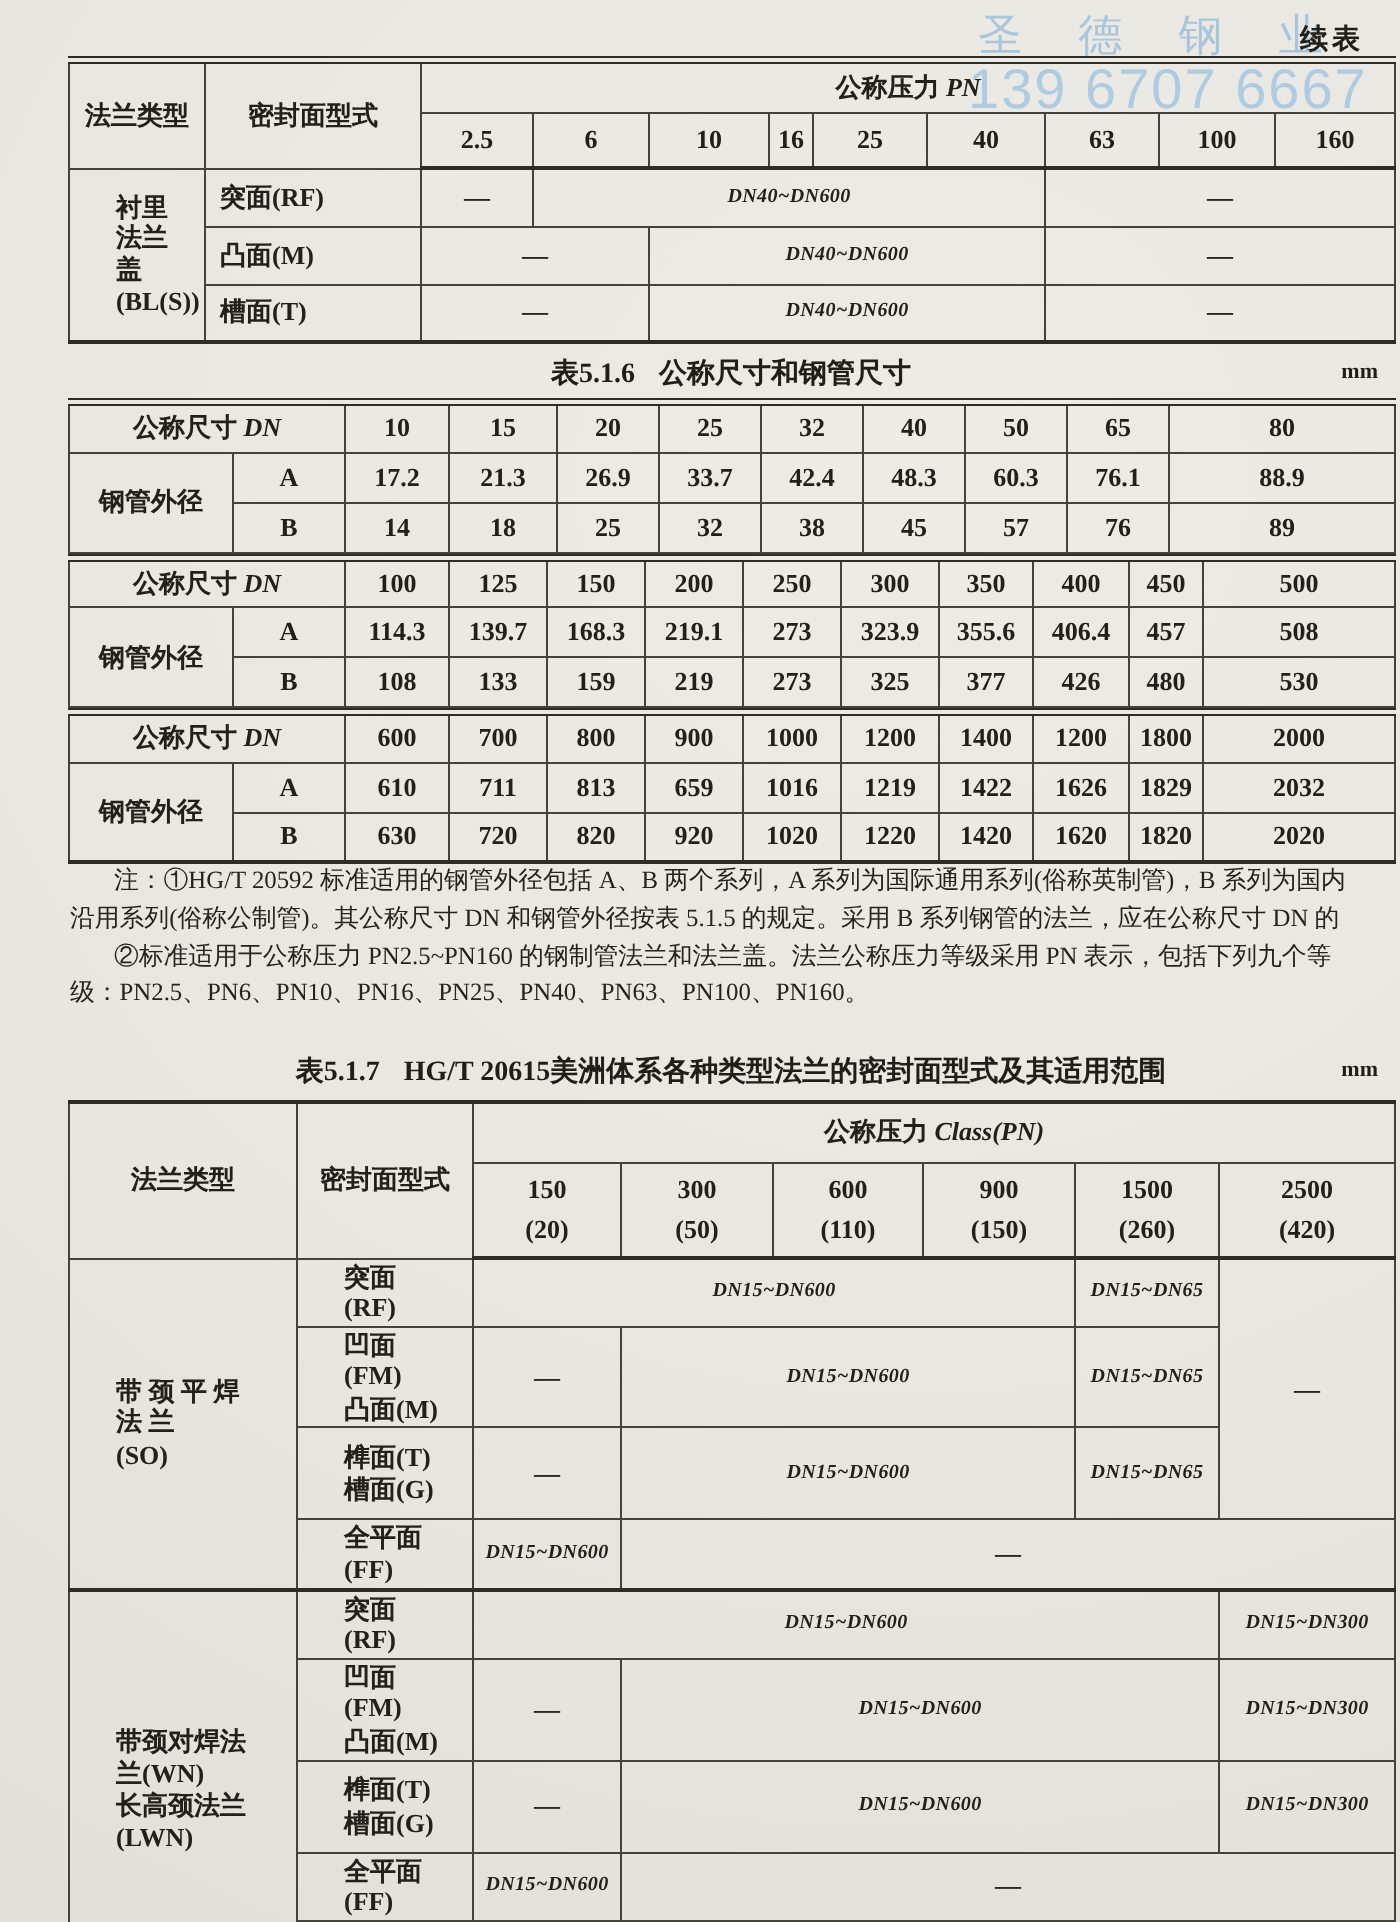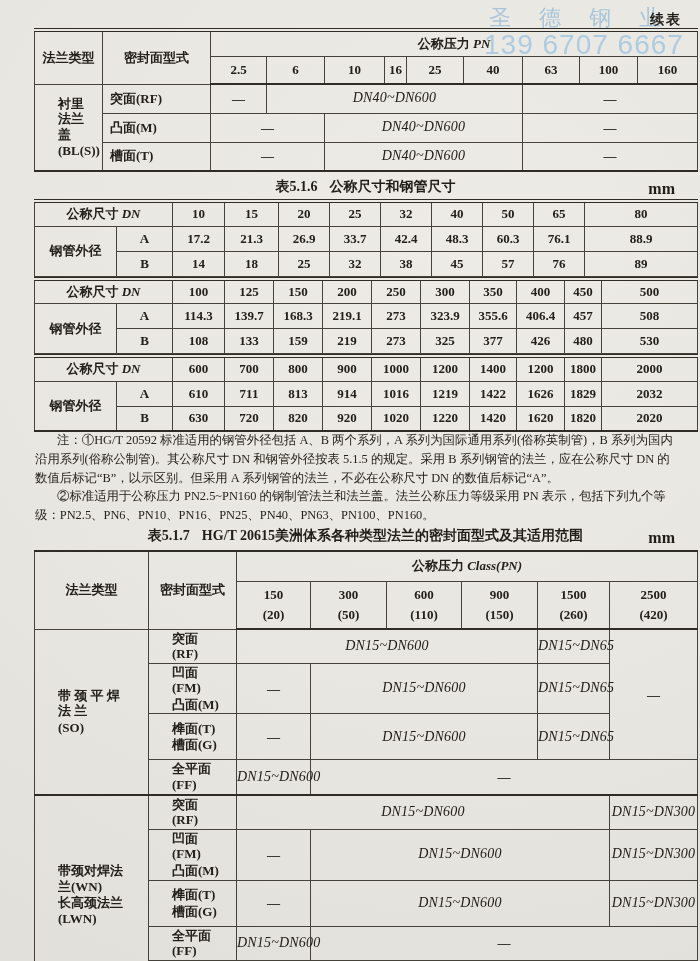--- a/index.html
+++ b/index.html
@@ -12,39 +12,39 @@
   .wm-phone{left:484px;top:29px;font-size:28px;letter-spacing:1px;color:#a9c8e0;opacity:.9;}
   
   .cont{position:absolute;top:11px;right:18px;z-index:2;font-size:14px;font-weight:700;letter-spacing:2px;}
   
   table{border-collapse:collapse;table-layout:fixed;position:absolute;left:34px;z-index:2;background:transparent;}
   td,th{border:1px solid #45423a;padding:0;text-align:center;vertical-align:middle;
     font-weight:700;color:#23201b;overflow:visible;line-height:1.2;}
   .zh{font-size:13px;}
   .left{text-align:left;padding-left:7px;}
   .num{font-family:"Liberation Serif","DejaVu Serif",serif;font-size:13px;font-weight:700;}
-  .rng{font-family:"Liberation Serif","DejaVu Serif",serif;font-style:italic;font-size:14px;font-weight:400;letter-spacing:.2px;}
+  .rng{font-family:"Liberation Serif","DejaVu Serif",serif;font-style:italic;font-size:10px;font-weight:700;letter-spacing:.2px;}
   .dash{font-family:"Liberation Serif","DejaVu Serif",serif;font-size:13px;font-weight:700;}
   .it-en{font-family:"Liberation Serif","DejaVu Serif",serif;font-style:italic;font-size:13px;font-weight:700;}
   .sub{margin-top:4px;}
   .gline{margin:1px 16px;}
   
   .t1{top:28px;width:663px;border-top:4px double #2f2c26;border-bottom:2px solid #2f2c26;}
   .t1 thead tr:nth-child(2) th{border-bottom:2px solid #2f2c26;}
   
   #t516-wrap{position:absolute;top:199px;left:34px;z-index:2;}
   #t516-wrap table{position:relative;left:0;width:663px;padding-left:12px;}
   .t516-first{border-top:4px double #2f2c26;}
   .t516-next{border-top:4px double #2f2c26;}
   .t516-last{border-bottom:2px solid #2f2c26;}
   
   .caption{position:absolute;left:34px;width:663px;height:20px;z-index:2;}
   .cap-text{position:absolute;left:0;right:0;top:0;text-align:center;font-size:14px;font-weight:700;}
   .cap-no{margin-right:12px;}
-  .cap-unit{position:absolute;right:22px;top:2px;font-size:16px;font-weight:700;font-family:"Liberation Serif",serif;}
+  .cap-unit{position:absolute;right:8px;top:2px;font-size:11px;font-weight:700;font-family:"Liberation Serif",serif;}
   .c516{top:178px;}
   .c517{top:527px;}
   
   .notes{position:absolute;left:35px;top:431px;width:660px;z-index:2;
     font-size:12.4px;line-height:18.8px;font-weight:400;color:#26231d;text-align:justify;}
   .note-line{white-space:nowrap;}
   .note-line.indent{padding-left:22px;}
   
   .t517{top:550px;width:663px;border-top:2px solid #2f2c26;border-bottom:2px solid #2f2c26;}
   .t517 thead tr:nth-child(2) th{border-bottom:2px solid #2f2c26;}
@@ -269,21 +269,21 @@
             <td class="num">1200</td>
             <td class="num">1800</td>
             <td class="num">2000</td>
           </tr>
           <tr style="height: 25px;">
             <th class="zh" rowspan="2">钢管外径</th>
             <th class="num">A</th>
             <td class="num">610</td>
             <td class="num">711</td>
             <td class="num">813</td>
-            <td class="num">914</td>
+            <td class="num">659</td>
             <td class="num">1016</td>
             <td class="num">1219</td>
             <td class="num">1422</td>
             <td class="num">1626</td>
             <td class="num">1829</td>
             <td class="num">2032</td>
           </tr>
           <tr style="height: 25px;">
             <th class="num">B</th>
             <td class="num">630</td>
@@ -297,21 +297,20 @@
             <td class="num">1820</td>
             <td class="num">2020</td>
           </tr>
         </tbody>
       </table>
     </div>
 
   <div class="notes" id="notes">
       <div class="note-line indent">注：①HG/T 20592 标准适用的钢管外径包括 A、B 两个系列，A 系列为国际通用系列(俗称英制管)，B 系列为国内</div>
       <div class="note-line">沿用系列(俗称公制管)。其公称尺寸 DN 和钢管外径按表 5.1.5 的规定。采用 B 系列钢管的法兰，应在公称尺寸 DN 的</div>
-      <div class="note-line">数值后标记“B”，以示区别。但采用 A 系列钢管的法兰，不必在公称尺寸 DN 的数值后标记“A”。</div>
       <div class="note-line indent">②标准适用于公称压力 PN2.5~PN160 的钢制管法兰和法兰盖。法兰公称压力等级采用 PN 表示，包括下列九个等</div>
       <div class="note-line">级：PN2.5、PN6、PN10、PN16、PN25、PN40、PN63、PN100、PN160。</div>
     </div>
 
   <div class="caption c517">
     <div class="cap-text">
       <span class="cap-no">表5.1.7</span><span>HG/T 20615美洲体系各种类型法兰的密封面型式及其适用范围</span>
     </div>
     <span class="cap-unit">mm</span>
   </div>

